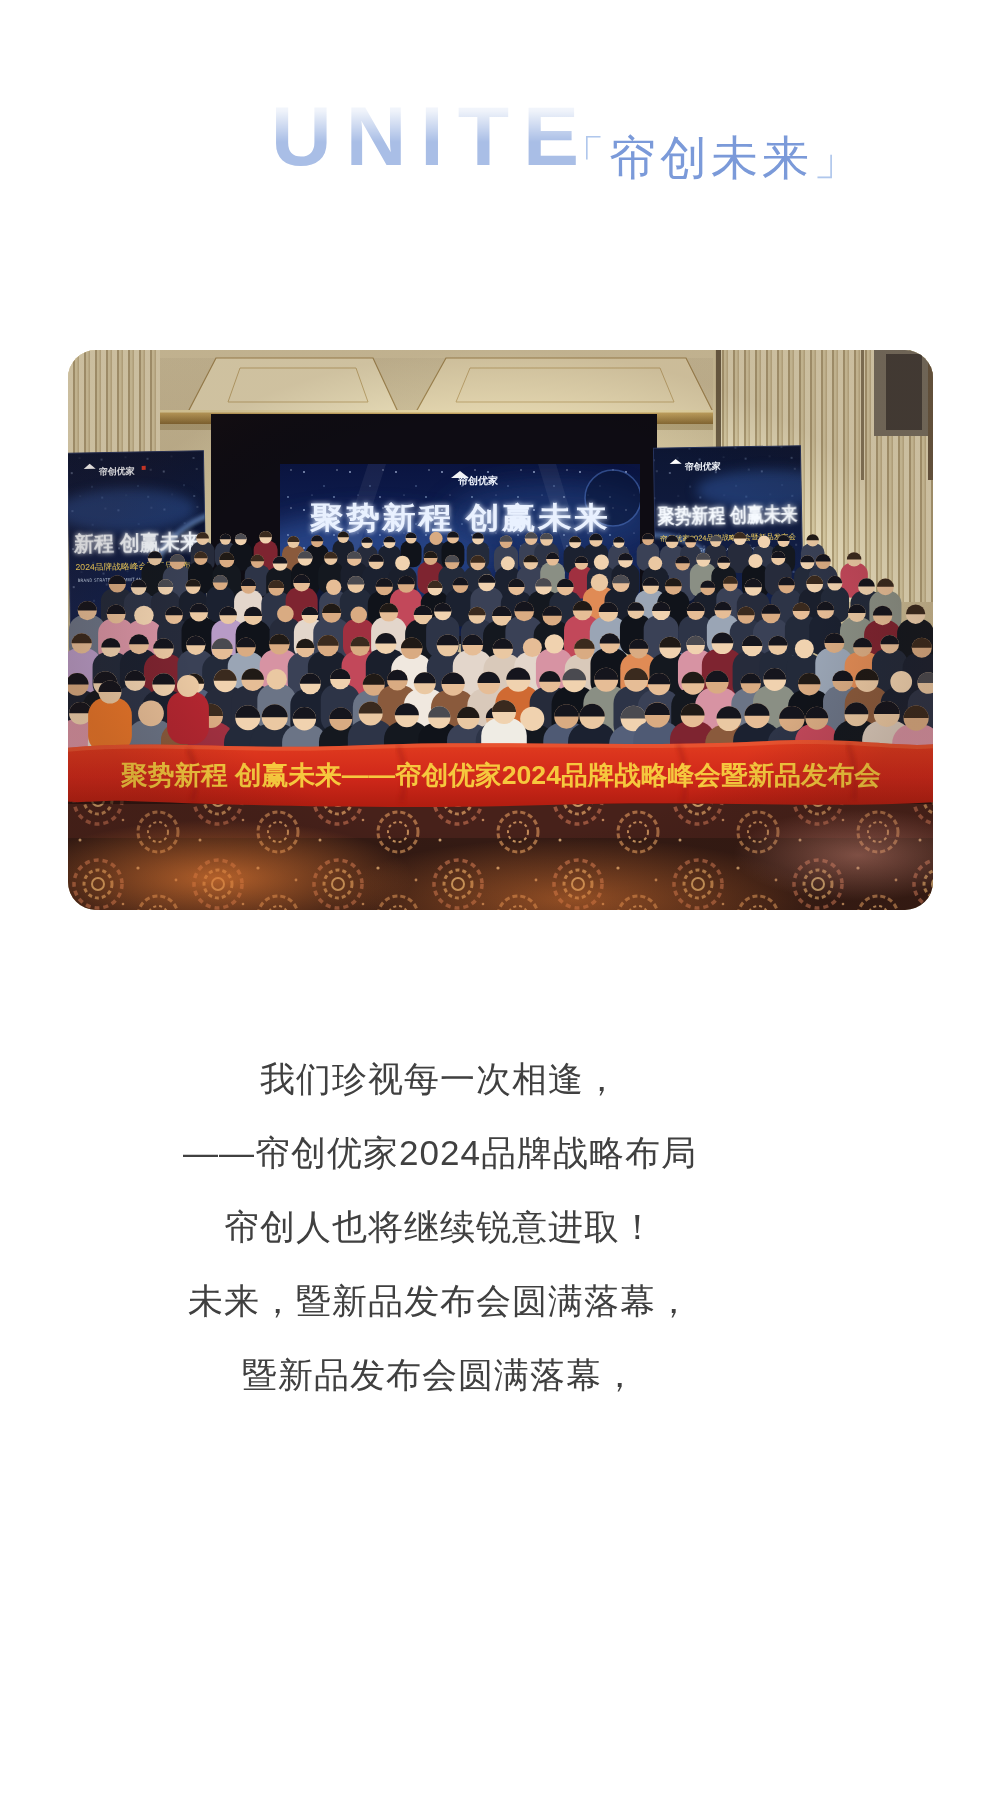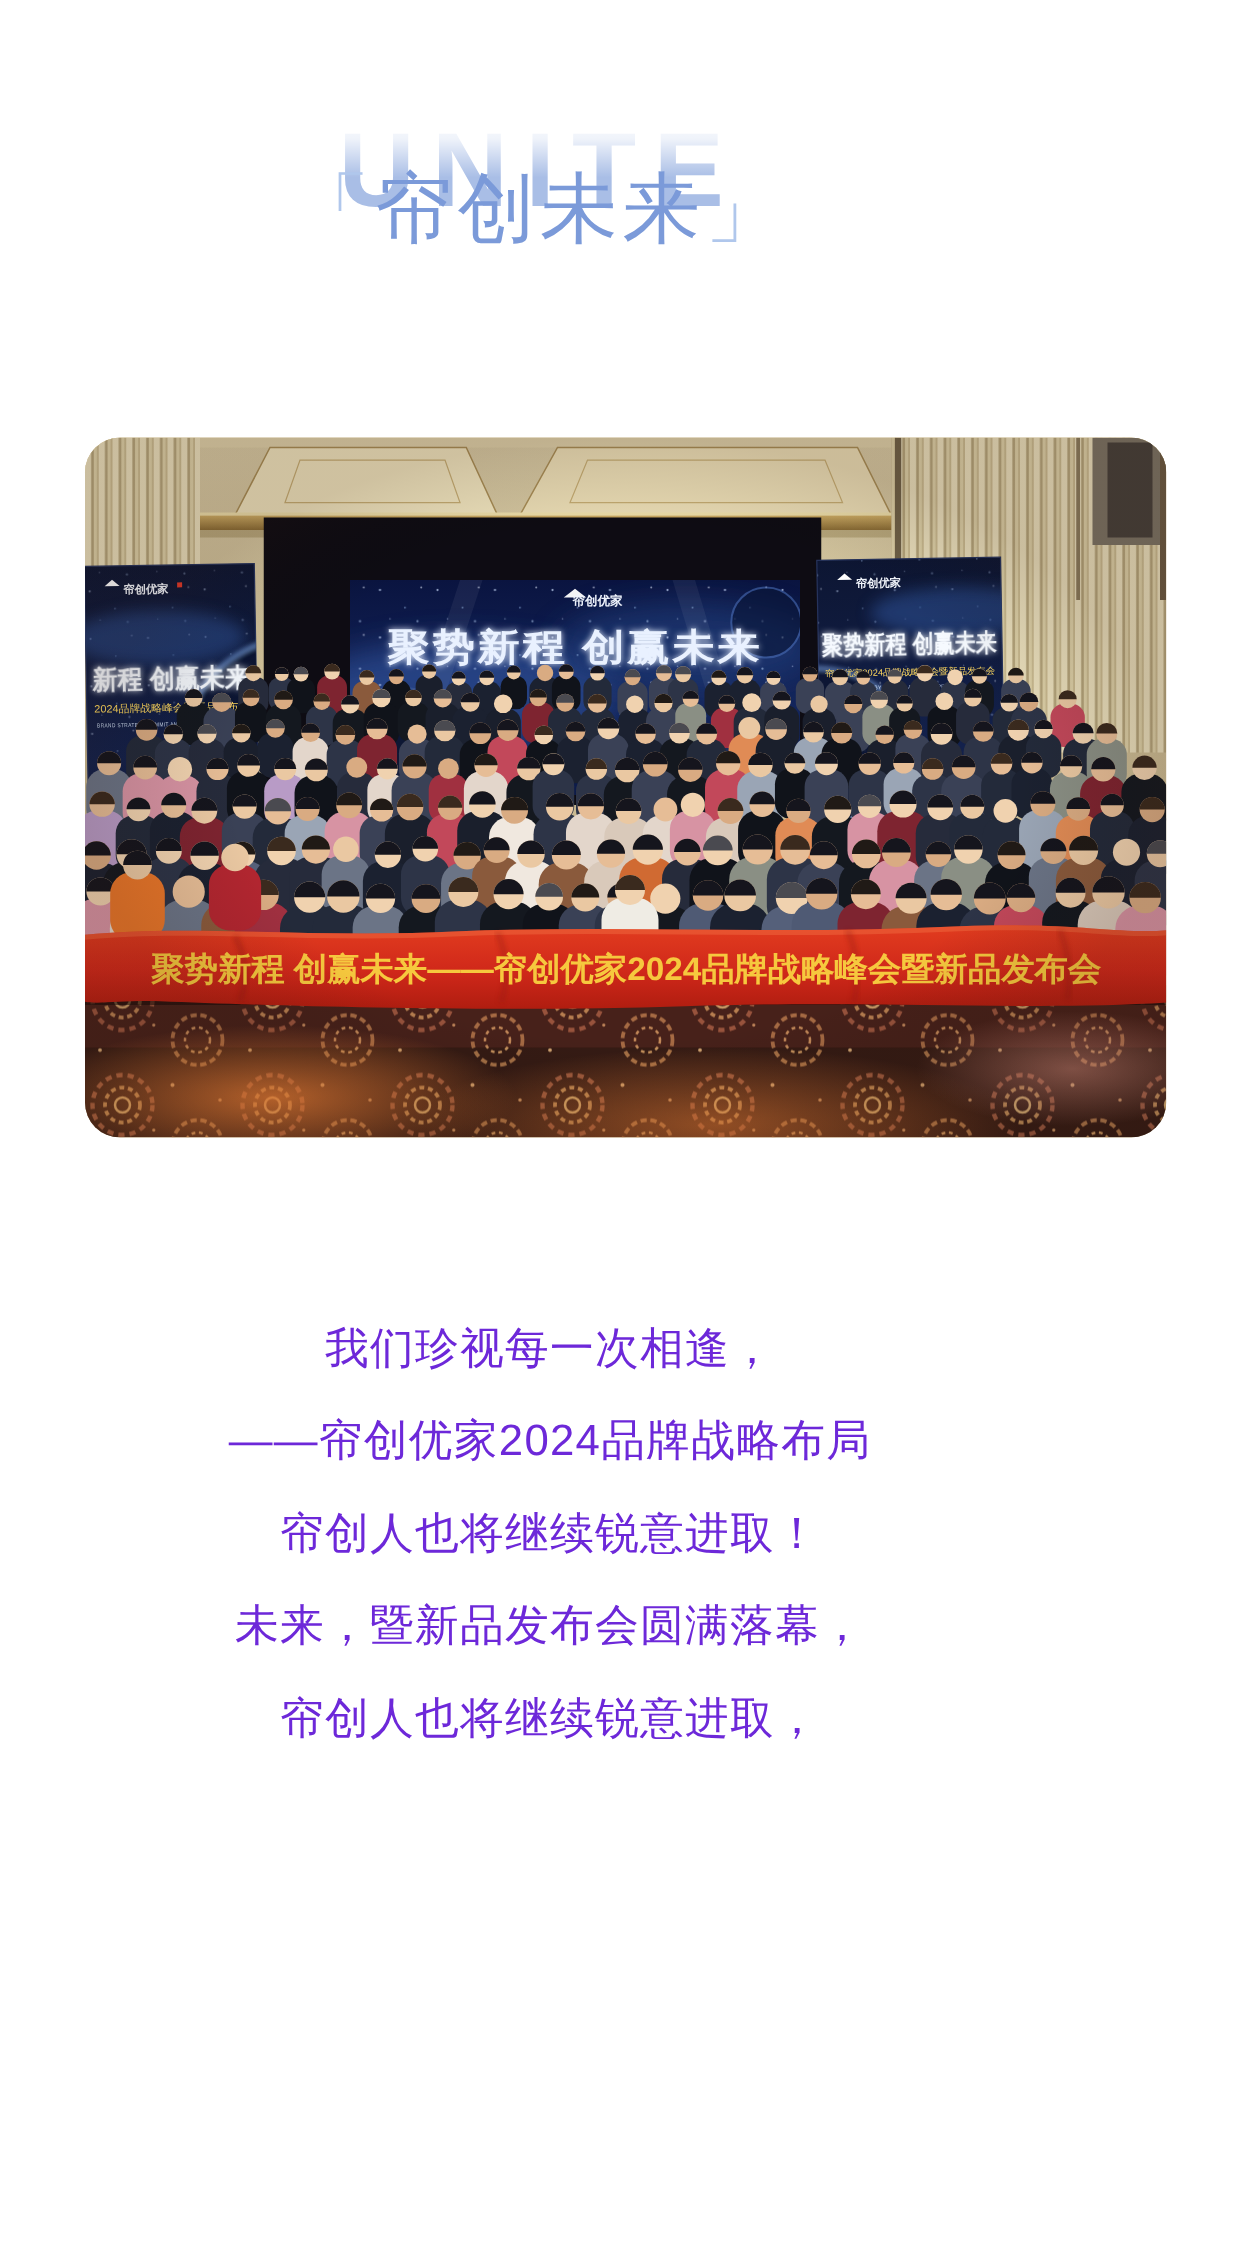--- a/index.html
+++ b/index.html
@@ -12,35 +12,35 @@
   .unite{
     position:absolute;top:94px;left:0;width:100%;text-align:center;
     font-size:84px;font-weight:700;letter-spacing:14px;line-height:1;
     color:#a9bee6;z-index:1;
   }
   .unite-fade{
     position:absolute;top:90px;left:0;width:100%;height:52px;z-index:2;
     background:linear-gradient(180deg,#ffffff 0%,rgba(255,255,255,.82) 40%,rgba(255,255,255,0) 100%);
   }
   .cn-title{
-    position:absolute;top:126px;left:0;width:100%;text-align:center;z-index:3;
-    font-size:62px;font-weight:500;letter-spacing:4px;line-height:1.35;color:#7b9ad9;
+    position:absolute;top:126px;left:0;width:100%;text-align:right;z-index:3;
+    font-size:47px;font-weight:500;letter-spacing:4px;line-height:1.35;color:#7b9ad9;
   }
   .cn-title .bracket{color:#b0c7ec;font-weight:400;}
   
   .photo{
     position:absolute;top:350px;left:68px;width:865px;height:560px;
     border-radius:28px;overflow:hidden;background:#cfc09a;
   }
   .photo svg{display:block;width:865px;height:560px;}
   .photo text{font-family:"Liberation Sans","DejaVu Sans",sans-serif;}
   
   .article{
     position:absolute;top:1042px;left:0;width:880px;text-align:center;
-    color:#6d28d9;font-size:35px;letter-spacing:1px;
+    color:#404040;font-size:35px;letter-spacing:1px;
   }
   .article p{margin:0;line-height:74px;}
 </style>
 </head>
 <body>
 
 <div class="page">
 
   <div class="header">
     <div class="unite">UNITE</div>
@@ -1271,16 +1271,16 @@
 
       <rect x="0" y="0" width="865" height="560" fill="url(#vign)"></rect>
     </svg>
   </div>
 
   <div class="article">
     <p>我们珍视每一次相逢，</p>
     <p>——帘创优家2024品牌战略布局</p>
     <p>帘创人也将继续锐意进取！</p>
     <p>未来，暨新品发布会圆满落幕，</p>
-    <p>帘创人也将继续锐意进取，</p>
+    <p>暨新品发布会圆满落幕，</p>
   </div>
 
 </div>
 
 </body></html>

